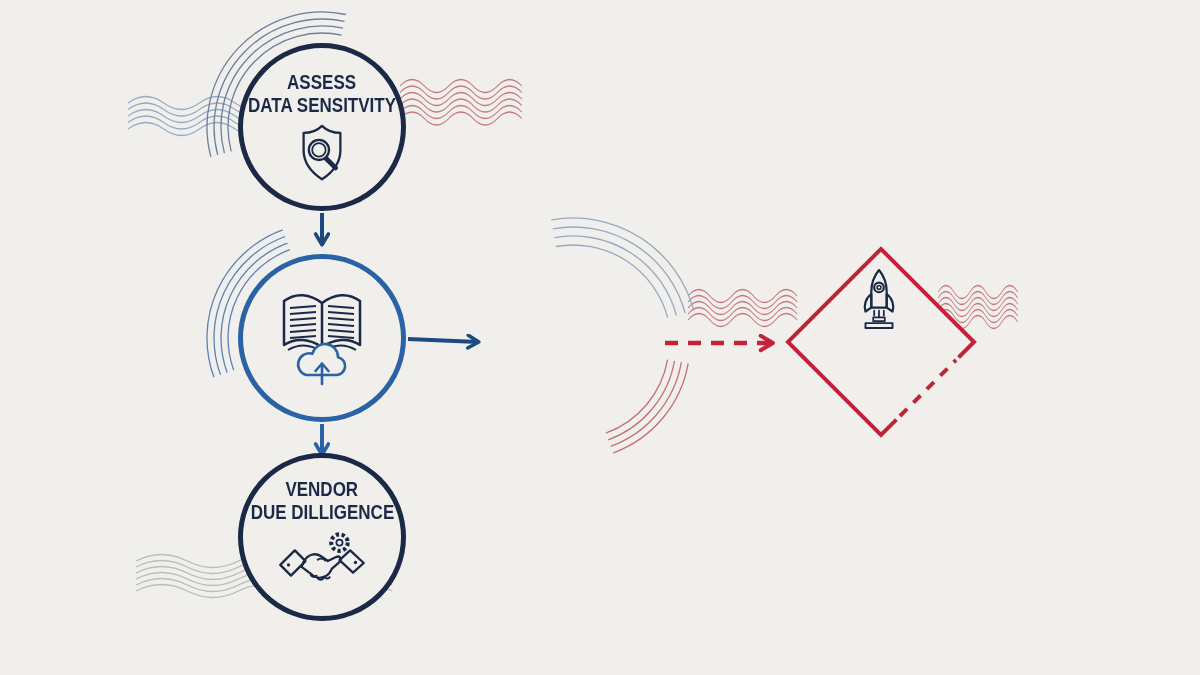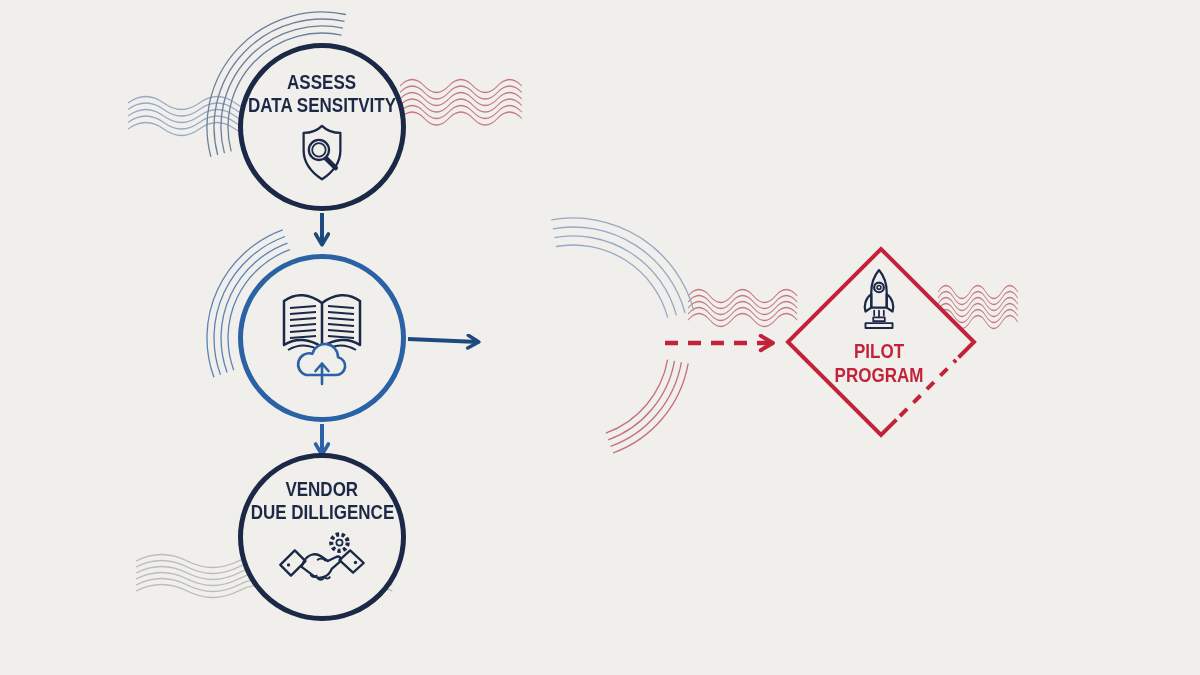--- a/index.html
+++ b/index.html
@@ -177,18 +177,14 @@
         <circle cx="28" cy="21" r="5"></circle>
         <circle cx="28" cy="21" r="2" stroke-width="1.6"></circle>
         <path d="M20,28 C14,32 12,40 14,46 L20,42 Z"></path>
         <path d="M36,28 C42,32 44,40 42,46 L36,42 Z"></path>
         <path d="M23,45 V50 M28,45 V52 M33,45 V50" stroke-width="1.8"></path>
         <path d="M22,52 h12 v4 h-12 Z" stroke-width="1.8"></path>
         <path d="M14,58 h28 v5 h-28 Z" stroke-width="2"></path>
       </g>
     </svg>
   </div>
-  <div class="pilot-label">
-    <div class="tline">PILOT</div>
-    <div class="tline">PROGRAM</div>
-  </div>
 
 </div>
 
 </body></html>

